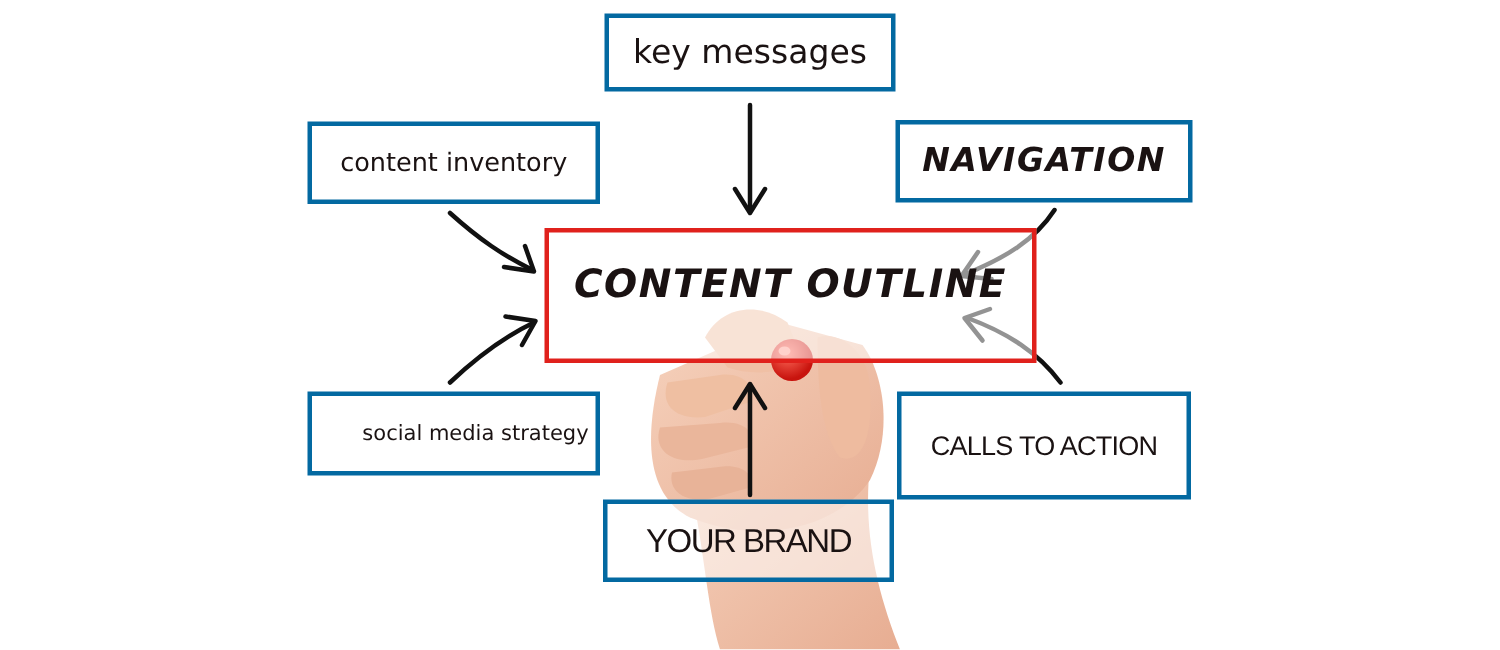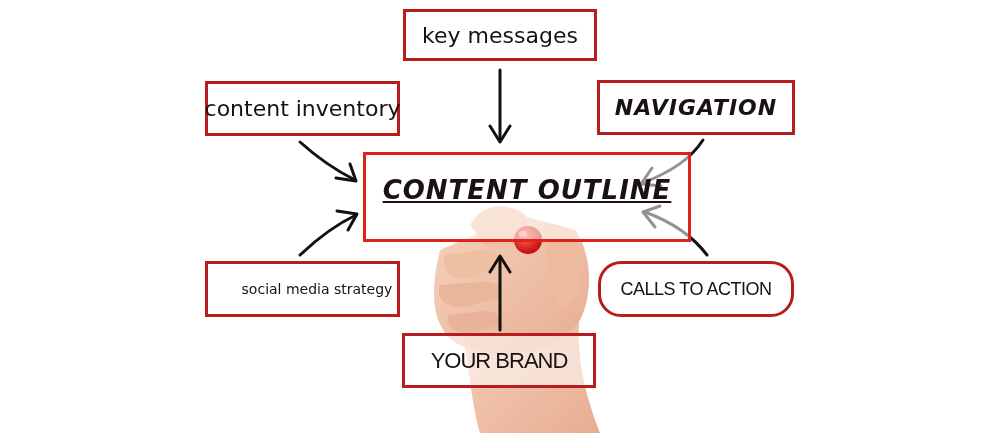--- a/index.html
+++ b/index.html
@@ -4,30 +4,30 @@
   <style>
     html, body { margin: 0; padding: 0; }
     body {
       width: 1000px; height: 433px; position: relative; overflow: hidden;
       background: #ffffff;
       font-family: "DejaVu Sans", sans-serif;
     }
     .stage { position: absolute; left: 0; top: 0; width: 1000px; height: 433px; }
     .box {
       position: absolute; box-sizing: border-box;
-      border: 3px solid #b91c1c; background: rgba(255,255,255,0.92);
+      border: 3px solid #0369a1; background: rgba(255,255,255,0.92);
       display: flex; align-items: center; justify-content: center;
       color: #1a1212; white-space: nowrap;
     }
     .box.center {
       border: 3px solid #e0211c; background: rgba(255,255,255,0.9);
       font-weight: bold; letter-spacing: 1px;
     }
     .t-key { font-size: 22px; font-family: "DejaVu Sans", sans-serif; }
-    .t-inv { font-size: 22px; font-family: "DejaVu Sans", sans-serif; }
+    .t-inv { font-size: 17px; font-family: "DejaVu Sans", sans-serif; }
     .t-nav { font-size: 22px; font-weight: bold; font-style: italic; letter-spacing: 1px; font-family: "DejaVu Sans", sans-serif; }
     .t-center { font-size: 26px; font-style: italic; font-family: "DejaVu Sans", sans-serif; }
     .t-social { font-size: 14px; font-family: "DejaVu Sans", sans-serif; }
     .t-cta { font-size: 18px; font-family: "Liberation Sans", sans-serif; letter-spacing: -0.5px; }
     .t-brand { font-size: 22px; font-family: "Liberation Sans", sans-serif; letter-spacing: -1px; }
     svg.layer { position: absolute; left: 0; top: 0; }
   </style>
 </head>
 <body>
 
@@ -89,29 +89,29 @@
   </div>
 
   <div class="box" style="left:205px;top:81px;width:195px;height:55px;">
     <span class="t-inv">content inventory</span>
   </div>
 
   <div class="box" style="left:597px;top:80px;width:198px;height:55px;">
     <span class="t-nav">NAVIGATION</span>
   </div>
 
-  <div class="box center" style="left:363px;top:152px;width:328px;height:90px;background:rgba(255,255,255,0.55);text-decoration:underline;">
+  <div class="box center" style="left:363px;top:152px;width:328px;height:90px;background:rgba(255,255,255,0.55);">
     <span class="t-center" style="margin-top:-14px;">CONTENT OUTLINE</span>
   </div>
 
   <div class="box" style="left:205px;top:261px;width:195px;height:56px;padding-left:29px;">
     <span class="t-social">social media strategy</span>
   </div>
 
-  <div class="box" style="left:598px;top:261px;width:196px;height:56px;border-radius:23px;">
+  <div class="box" style="left:598px;top:261px;width:196px;height:72px;">
     <span class="t-cta">CALLS TO ACTION</span>
   </div>
 
   <div class="box" style="left:402px;top:333px;width:194px;height:55px;background:rgba(255,255,255,0.55);justify-content:center;">
     <span class="t-brand">YOUR BRAND</span>
   </div>
 
 </div>
 
 </body></html>

